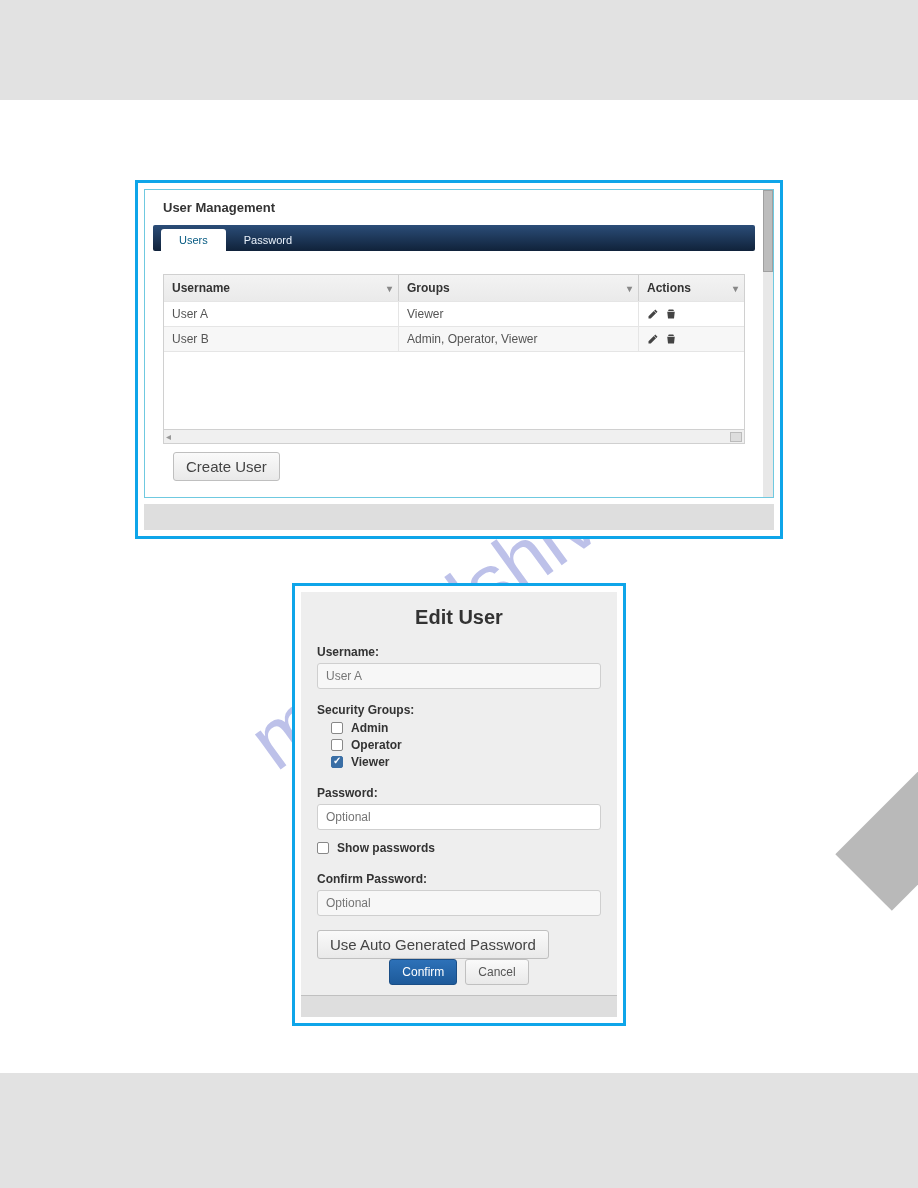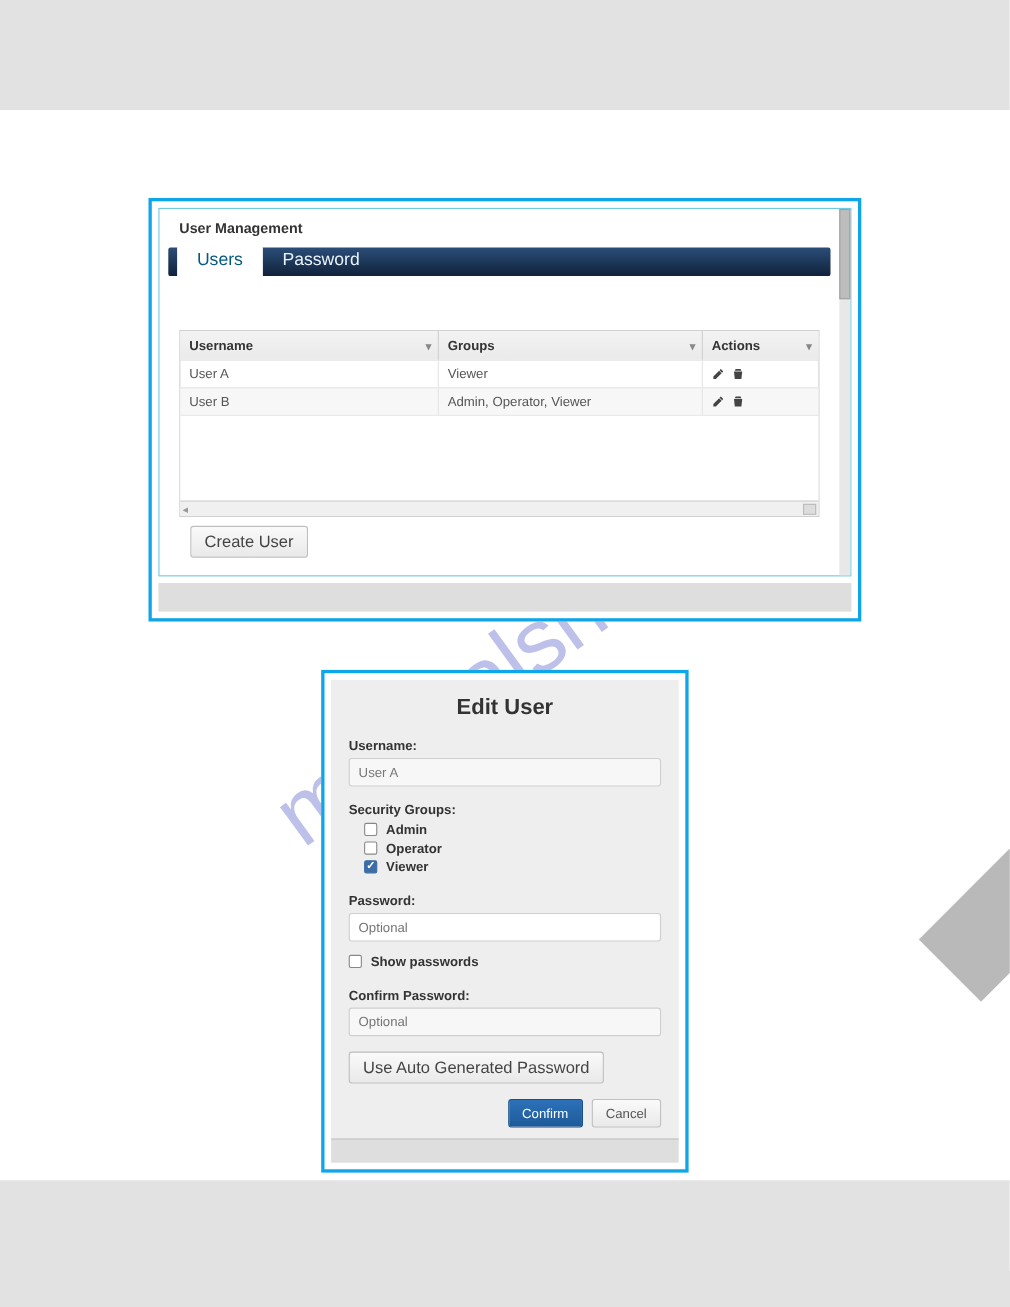--- a/index.html
+++ b/index.html
@@ -43,29 +43,29 @@
   .tab-bar {
     background: linear-gradient(180deg, #2b4d78, #10223a);
     display:flex; align-items:flex-end;
     padding-left: 8px;
     height: 26px;
     border-radius: 2px;
     margin-right:10px;
   }
   .tab {
     padding: 5px 18px 5px 18px;
-    font-size: 16px;
+    font-size: 11px;
     color: #eaf2fb;
     cursor: pointer;
   }
   .tab.active {
     background: #fff; color: #065a82;
     border-top-left-radius: 3px; border-top-right-radius: 3px;
   }
-  .grid-wrap { padding: 1px 10px 8px 10px; margin-right:10px;margin-top:48px; }
+  .grid-wrap { padding: 23px 10px 8px 10px; margin-right:10px; }
   .grid {
     width: 100%;
     border: 1px solid #d0d0d0;
   }
   .grid-header { display:flex; background: linear-gradient(#f3f3f3,#eaeaea); }
   .gh-cell {
     border-right: 1px solid #d0d0d0;
     padding: 6px 8px;
     font-weight: bold;
     font-size: 12px;
@@ -118,21 +118,21 @@
     padding:0 8px;
     font-size:12px; color:#777;
   }
   .text-input.white { background:#fff; }
   .chk-line { display:flex; align-items:center; gap:8px; margin:3px 0 3px 14px; font-size:12px; font-weight:bold; }
   .chk-line.plain { margin-left:0; font-weight:bold; }
   .chk { width:12px; height:12px; border:1px solid #888; border-radius:2px; background:#fff; display:inline-block; position:relative; }
   .chk.checked { background:#3a6ea5; border-color:#3a6ea5; }
   .chk.checked::after { content:"✓"; color:#fff; font-size:10px; position:absolute; top:-2px; left:1px; }
   .section-gap { height:8px; }
-  .btn-row { display:flex; justify-content:flex-end; gap:8px; margin-top:14px; }
+  .btn-row { display:flex; justify-content:center; gap:8px; }
   .btn-primary {
     background: linear-gradient(#2d71b8,#1d5a9a);
     color:#fff; border:1px solid #1a4e86;
     padding:5px 12px; border-radius:3px; font-size:12px; cursor:pointer;
   }
   .btn-default {
     background: linear-gradient(#fafafa,#e9e9e9);
     color:#555; border:1px solid #c0c0c0;
     padding:5px 12px; border-radius:3px; font-size:12px; cursor:pointer;
   }

